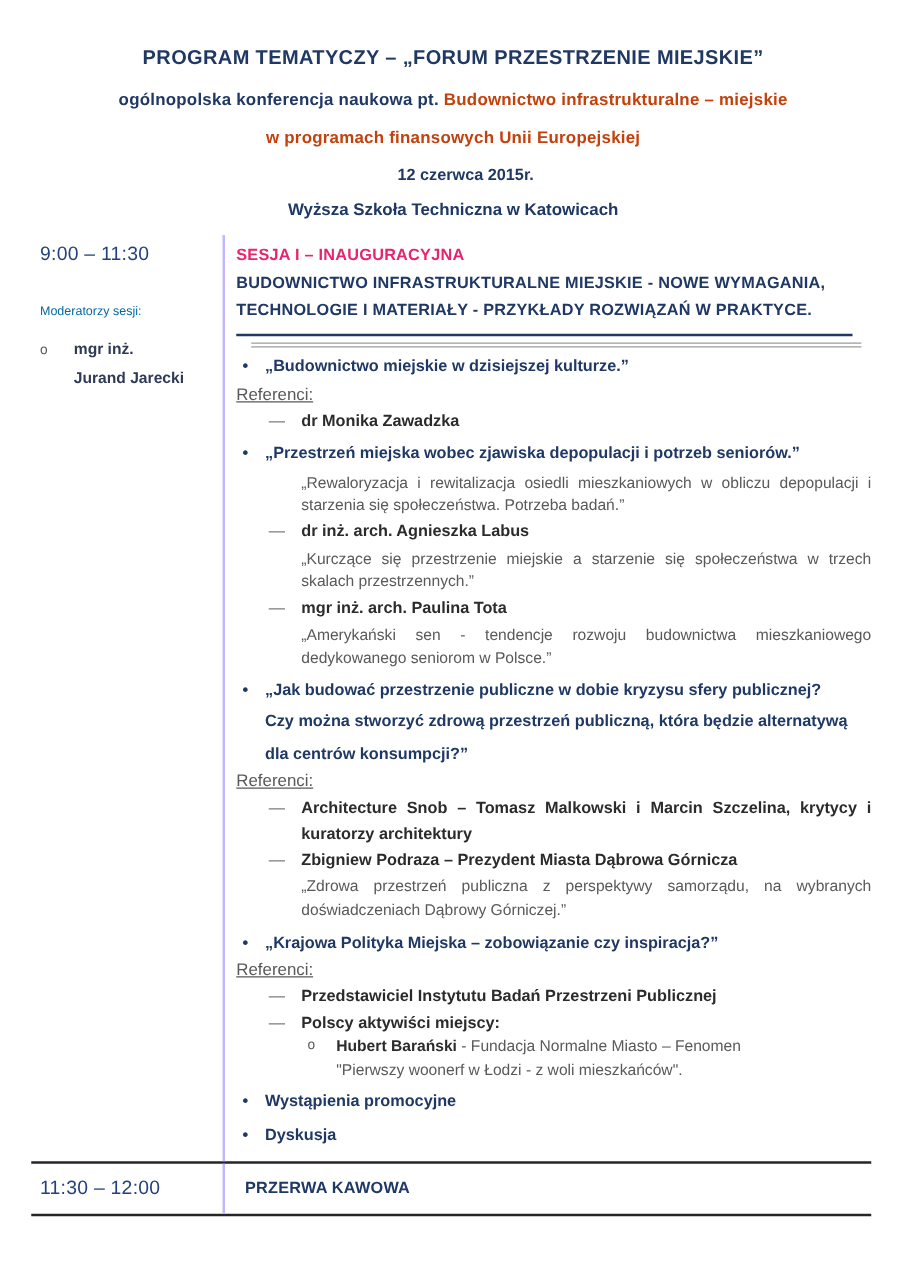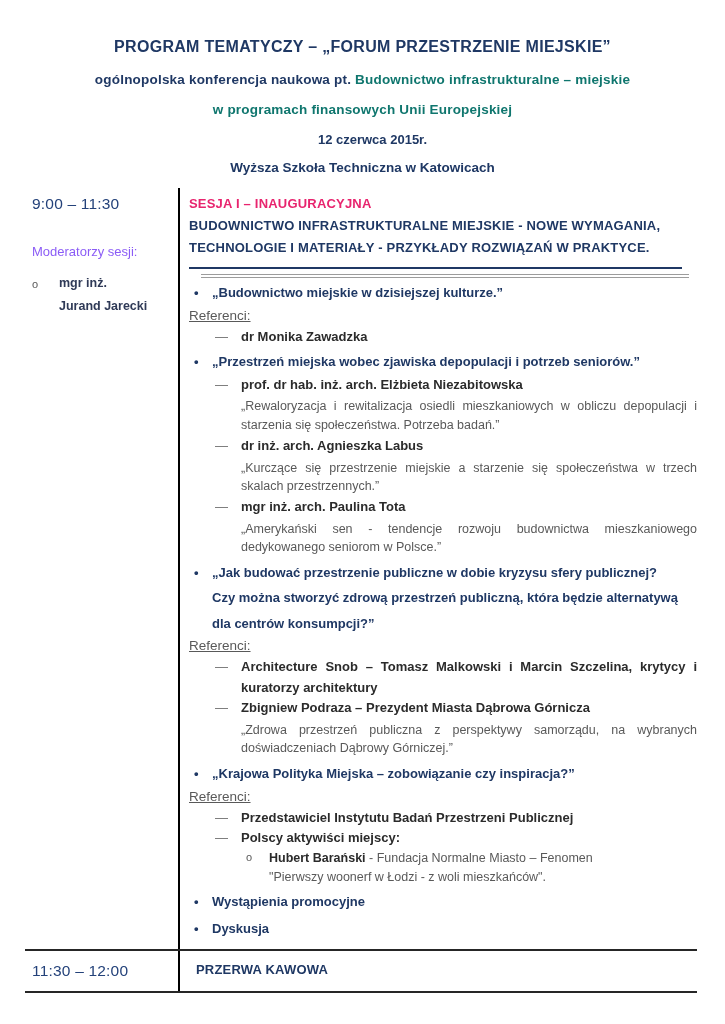--- a/index.html
+++ b/index.html
@@ -3,36 +3,36 @@
 <meta charset="utf-8">
 <style>
   html,body{margin:0;padding:0;background:#fff;}
   body{width:725px;height:1024px;font-family:"Liberation Sans",sans-serif;}
   .page{position:relative;width:725px;height:1024px;overflow:hidden;background:#fff;}
 
   
   .header{text-align:center;padding-top:38px;}
   .doc-title{font-size:16px;font-weight:bold;color:#1F3864;letter-spacing:.3px;margin:0 16px 16px;}
   .sub-line{font-size:13.5px;font-weight:bold;margin:0 0 15px;color:#1F3864;letter-spacing:.2px;}
-  .pink{color:#0f766e;}
+  .pink{color:#c2410c;}
   .date-line{font-size:13px;font-weight:bold;color:#1F3864;margin:0 0 13px;padding-left:20px;}
   .venue-line{font-size:13.5px;font-weight:bold;color:#1F3864;margin:0;}
 
   
   .agenda-table{margin:13px 0 0 25px;width:672px;}
   .t-row{display:flex;align-items:stretch;}
   .row-1{border-bottom:2px solid #262626;}
   .row-2{border-bottom:2px solid #262626;min-height:40px;}
-  .col-time{width:155px;flex:none;border-right:2px solid #000000;box-sizing:border-box;padding:7px 0 0 7px;}
+  .col-time{width:155px;flex:none;border-right:2px solid #c4b5fd;box-sizing:border-box;padding:7px 0 0 7px;}
   .row-2 .col-time{display:flex;align-items:center;padding:0 0 0 7px;text-align:center;}
   .col-content{flex:1;box-sizing:border-box;padding:5px 0 8px 9px;}
   .row-2 .col-content{display:flex;align-items:center;padding-left:16px;}
 
   .time-text{font-size:15.5px;color:#24427A;letter-spacing:.2px;}
-  .mods-label{margin-top:31px;font-size:13px;color:#8b5cf6;}
+  .mods-label{margin-top:31px;font-size:10px;color:#0369a1;}
   .mod-item{display:flex;margin-top:13px;font-size:12.5px;font-weight:bold;color:#2F3A57;line-height:1.85;}
   .mod-bullet{width:27px;flex:none;color:#595959;font-weight:normal;font-size:11px;padding-top:2px;}
   .mod-bullet::before{content:"o";}
 
   .sesja-label{font-size:13px;font-weight:bold;color:#E8246E;line-height:1.7;letter-spacing:.2px;}
   .sesja-title{font-size:13px;font-weight:bold;color:#1F3864;line-height:1.7;letter-spacing:.2px;}
   .hr-navy{border-top:2px solid #1F3864;margin:8px 15px 0 0;}
   .hr-gray{height:2px;border-top:1px solid #9C9C9C;border-bottom:1px solid #9C9C9C;margin:5px 8px 0 12px;}
 
   .topic{position:relative;padding-left:23px;margin:2px 15px 0 0;font-size:13px;font-weight:bold;color:#1F3864;line-height:1.95;}
@@ -78,21 +78,20 @@
         <div class="sesja-label">SESJA I – INAUGURACYJNA</div>
         <div class="sesja-title">BUDOWNICTWO INFRASTRUKTURALNE MIEJSKIE - NOWE WYMAGANIA,</div>
         <div class="sesja-title">TECHNOLOGIE I  MATERIAŁY - PRZYKŁADY ROZWIĄZAŃ W PRAKTYCE.</div>
         <div class="hr-navy"></div>
         <div class="hr-gray"></div>
 
         <div class="topic">„Budownictwo miejskie w dzisiejszej kulturze.”</div>
         <div class="ref-label">Referenci:</div>
         <div class="speaker">dr Monika Zawadzka</div>
         <div class="topic">„Przestrzeń miejska wobec zjawiska depopulacji i potrzeb seniorów.”</div>
-        <div class="speaker">prof. dr hab. inż. arch. Elżbieta Niezabitowska</div>
         <div class="quote">„Rewaloryzacja i rewitalizacja osiedli mieszkaniowych w obliczu depopulacji i starzenia się społeczeństwa. Potrzeba badań.”</div>
         <div class="speaker">dr inż. arch. Agnieszka Labus</div>
         <div class="quote">„Kurczące się przestrzenie miejskie a starzenie się społeczeństwa w trzech skalach przestrzennych.”</div>
         <div class="speaker">mgr inż. arch. Paulina Tota</div>
         <div class="quote">„Amerykański sen - tendencje rozwoju budownictwa mieszkaniowego dedykowanego seniorom w Polsce.”</div>
         <div class="topic">„Jak budować przestrzenie publiczne w dobie kryzysu sfery publicznej? Czy można stworzyć zdrową przestrzeń publiczną, która będzie alternatywą dla centrów konsumpcji?”</div>
         <div class="ref-label">Referenci:</div>
         <div class="speaker">Architecture Snob – Tomasz Malkowski i Marcin Szczelina, krytycy i kuratorzy architektury</div>
         <div class="speaker">Zbigniew Podraza – Prezydent Miasta Dąbrowa Górnicza</div>
         <div class="quote">„Zdrowa przestrzeń publiczna z perspektywy samorządu, na wybranych doświadczeniach Dąbrowy Górniczej.”</div>

